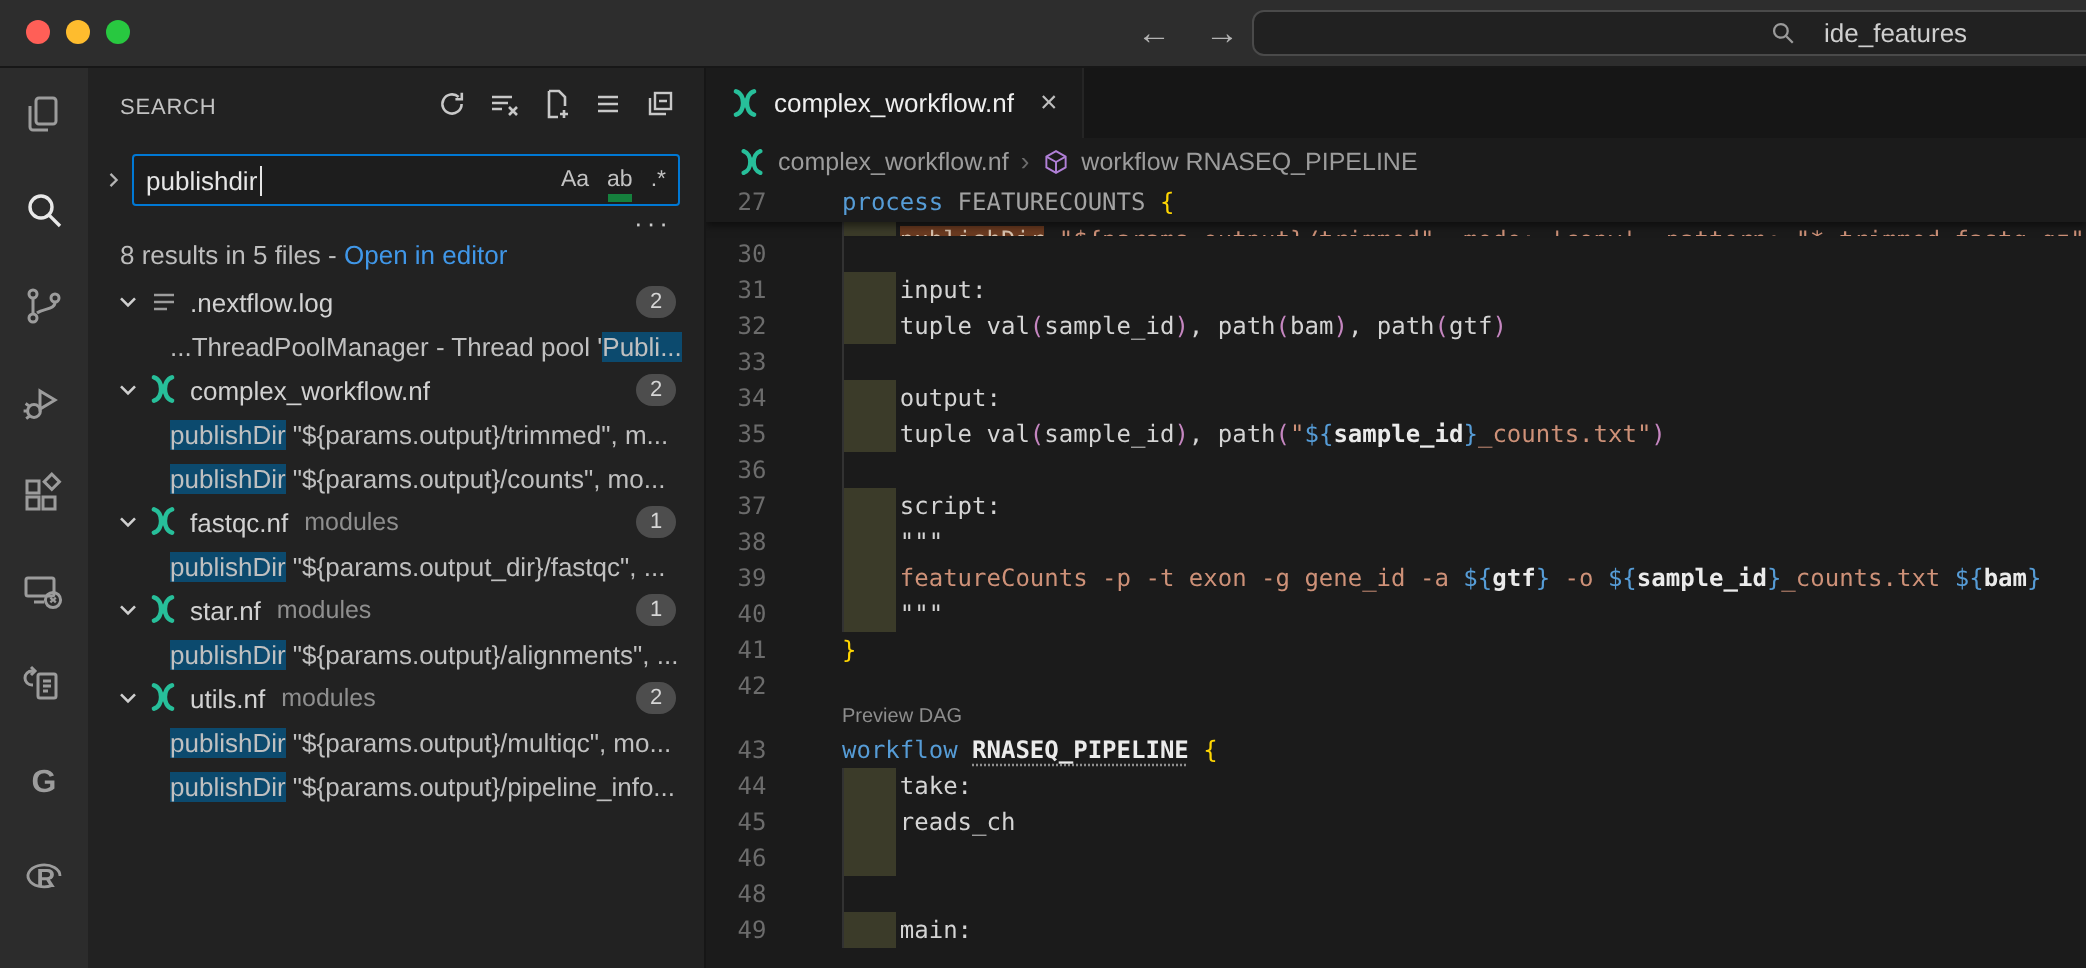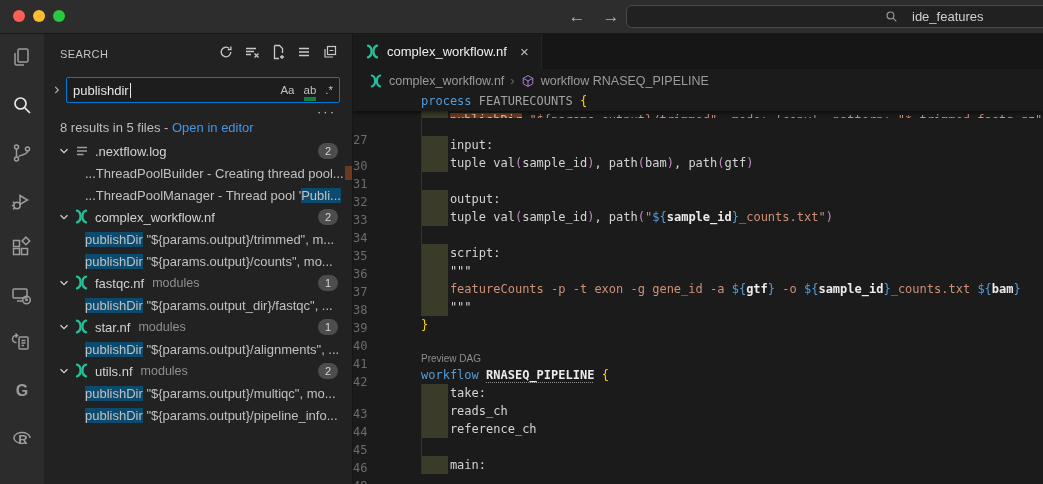--- a/index.html
+++ b/index.html
@@ -62,21 +62,21 @@
   .crumbs .sep{color:#6b6b6b;font-size:13px;}
   
   .code{position:absolute;top:58px;left:0;right:0;bottom:0;overflow:hidden;
         font-family:"DejaVu Sans Mono","Liberation Mono",monospace;font-size:12px;}
   .srow,.row{position:relative;}
   .srow{height:19px;line-height:19px;background:#1b1b1b;z-index:6;box-shadow:0 2px 4px rgba(0,0,0,.5);}
   .sliver{height:7px;overflow:hidden;position:relative;}
   .sliver .row{height:18px;}
   .row{height:18px;line-height:18px;}
   .row.lens{height:14px;line-height:14px;}
-  .ln{position:absolute;left:0;width:46px;text-align:left;color:#6c6c6c;margin-top:39px;}
+  .ln{position:absolute;left:0;width:46px;text-align:center;color:#6c6c6c;}
   .txt{position:absolute;left:68px;white-space:pre;}
   .guide{position:absolute;left:68px;top:0;bottom:0;width:1px;background:#323232;}
   .deco{position:absolute;left:69px;width:26px;top:0;bottom:0;background:#3b3b29;}
   .lenslabel{position:absolute;left:68px;font-family:"Liberation Sans",sans-serif;font-size:10px;color:#8d8d8d;}
   .p{color:#d4d4d4}.k{color:#569cd6}.n{color:#a3a3a3;font-weight:400}.b{color:#ffd602}
   .r{color:#c586c0}.s{color:#ce9178}.i{color:#569cd6}.v{color:#ebebeb;font-weight:700}
   .u{color:#ebebeb;font-weight:700;text-decoration:underline dotted #8f8f8f;text-underline-offset:3px;}
   .m{background:#6a3a20;color:#d9c4b0;}
   svg{display:block;}
   text{font-family:"Liberation Sans",sans-serif;}
@@ -272,24 +272,20 @@
             </span>
             <span class="ficon">
               <svg width="16" height="16" viewBox="0 0 16 16">
                 <path d="M3 4.5h10M3 8h10M3 11.5h6.5" stroke="#9d9d9d" stroke-width="1.3"></path>
               </svg>
             </span>
             <span class="fname">.nextflow.log</span>
             <span class="badge">2</span>
           </div>
           <div class="rrow match">
-            <span class="mtext">...ThreadPoolBuilder - Creating thread pool...</span>
-            <span class="chip"></span>
-          </div>
-          <div class="rrow match">
             <span class="mtext">...ThreadPoolManager - Thread pool '<span class="hl">Publi...</span></span>
           </div>
           <div class="rrow file">
             <span class="fchev">
               <svg width="16" height="16" viewBox="0 0 16 16">
                 <path d="M4.5 6.2 8 9.7l3.5-3.5" fill="none" stroke="#cfcfcf" stroke-width="1.3"></path>
               </svg>
             </span>
             <span class="ficon">
               <svg width="15" height="15" viewBox="0 0 16 16">
@@ -512,21 +508,20 @@
           <div class="row">
             <span class="guide"></span>
             <span class="deco"></span>
             <span class="ln">45</span>
             <span class="txt"><span class="p">    reads_ch</span></span>
           </div>
           <div class="row">
             <span class="guide"></span>
             <span class="deco"></span>
             <span class="ln">46</span>
-            <span class="txt"><span class="p">    reference_ch</span></span>
           </div>
           <div class="row">
             <span class="guide"></span>
             <span class="ln">48</span>
             <span class="txt"></span>
           </div>
           <div class="row">
             <span class="guide"></span>
             <span class="deco"></span>
             <span class="ln">49</span>

